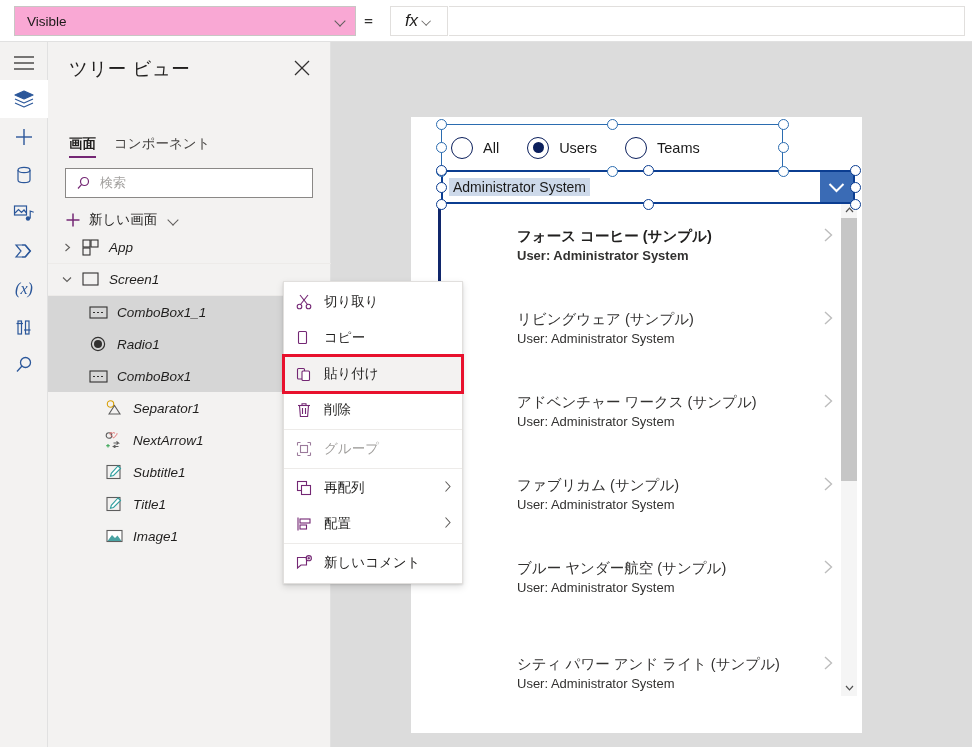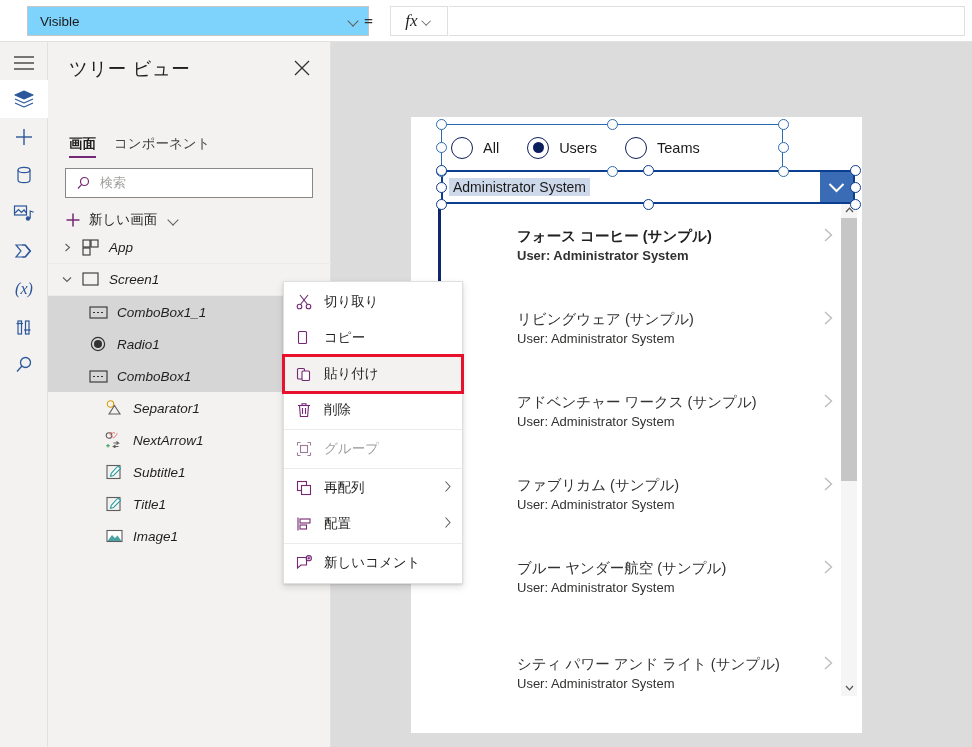--- a/index.html
+++ b/index.html
@@ -13,44 +13,44 @@
   }
   #root { position: relative; width: 972px; height: 747px; }
 
   
   .topbar {
     position: absolute; left: 0; top: 0; width: 972px; height: 42px;
     background: #ffffff; border-bottom: 1px solid #e1e1e1;
   }
   .prop-select {
     position: absolute; left: 14px; top: 6px; width: 342px; height: 30px;
-    border: 1px solid #c8c6c4; background: #7dd3fc;
+    border: 1px solid #c8c6c4; background: #f9a8d4;
     display: flex; align-items: center; padding: 0 8px 0 12px;
-    font-size: 13.5px; color: #1b1a19; margin-left: 13px;
+    font-size: 13.5px; color: #1b1a19;
   }
   .prop-select .lbl { flex: 1; }
   .chev-sm { width: 12px; height: 12px; position: relative; }
   .chev-sm::before {
     content: ""; position: absolute; left: 1px; top: 2px;
     width: 7px; height: 7px;
     border-right: 1.3px solid #605e5c; border-bottom: 1.3px solid #605e5c;
     transform: rotate(45deg);
   }
   .eq-sign {
     position: absolute; left: 364px; top: 13px;
     font-size: 16px; font-weight: 700; color: #323130;
     font-family: "Liberation Serif", serif;
   }
   .fx-box {
     position: absolute; left: 390px; top: 6px; width: 58px; height: 30px;
     border: 1px solid #e1dfdd; background: #fff;
     display: flex; align-items: center; justify-content: center; gap: 3px;
   }
   .fx-box .fx {
-    font-family: Liberation Serif, serif; font-style: italic;
+    font-family: Liberation Sans, sans-serif; font-style: italic;
     font-size: 17px; color: #201f1e;
   }
   .formula-input {
     position: absolute; left: 449px; top: 6px; width: 516px; height: 30px;
     border: 1px solid #e1dfdd; border-left: none; background: #fff;
     font-size: 13px; padding: 0 6px; line-height: 28px; color: #201f1e;
   }
 
   
   .rail {

